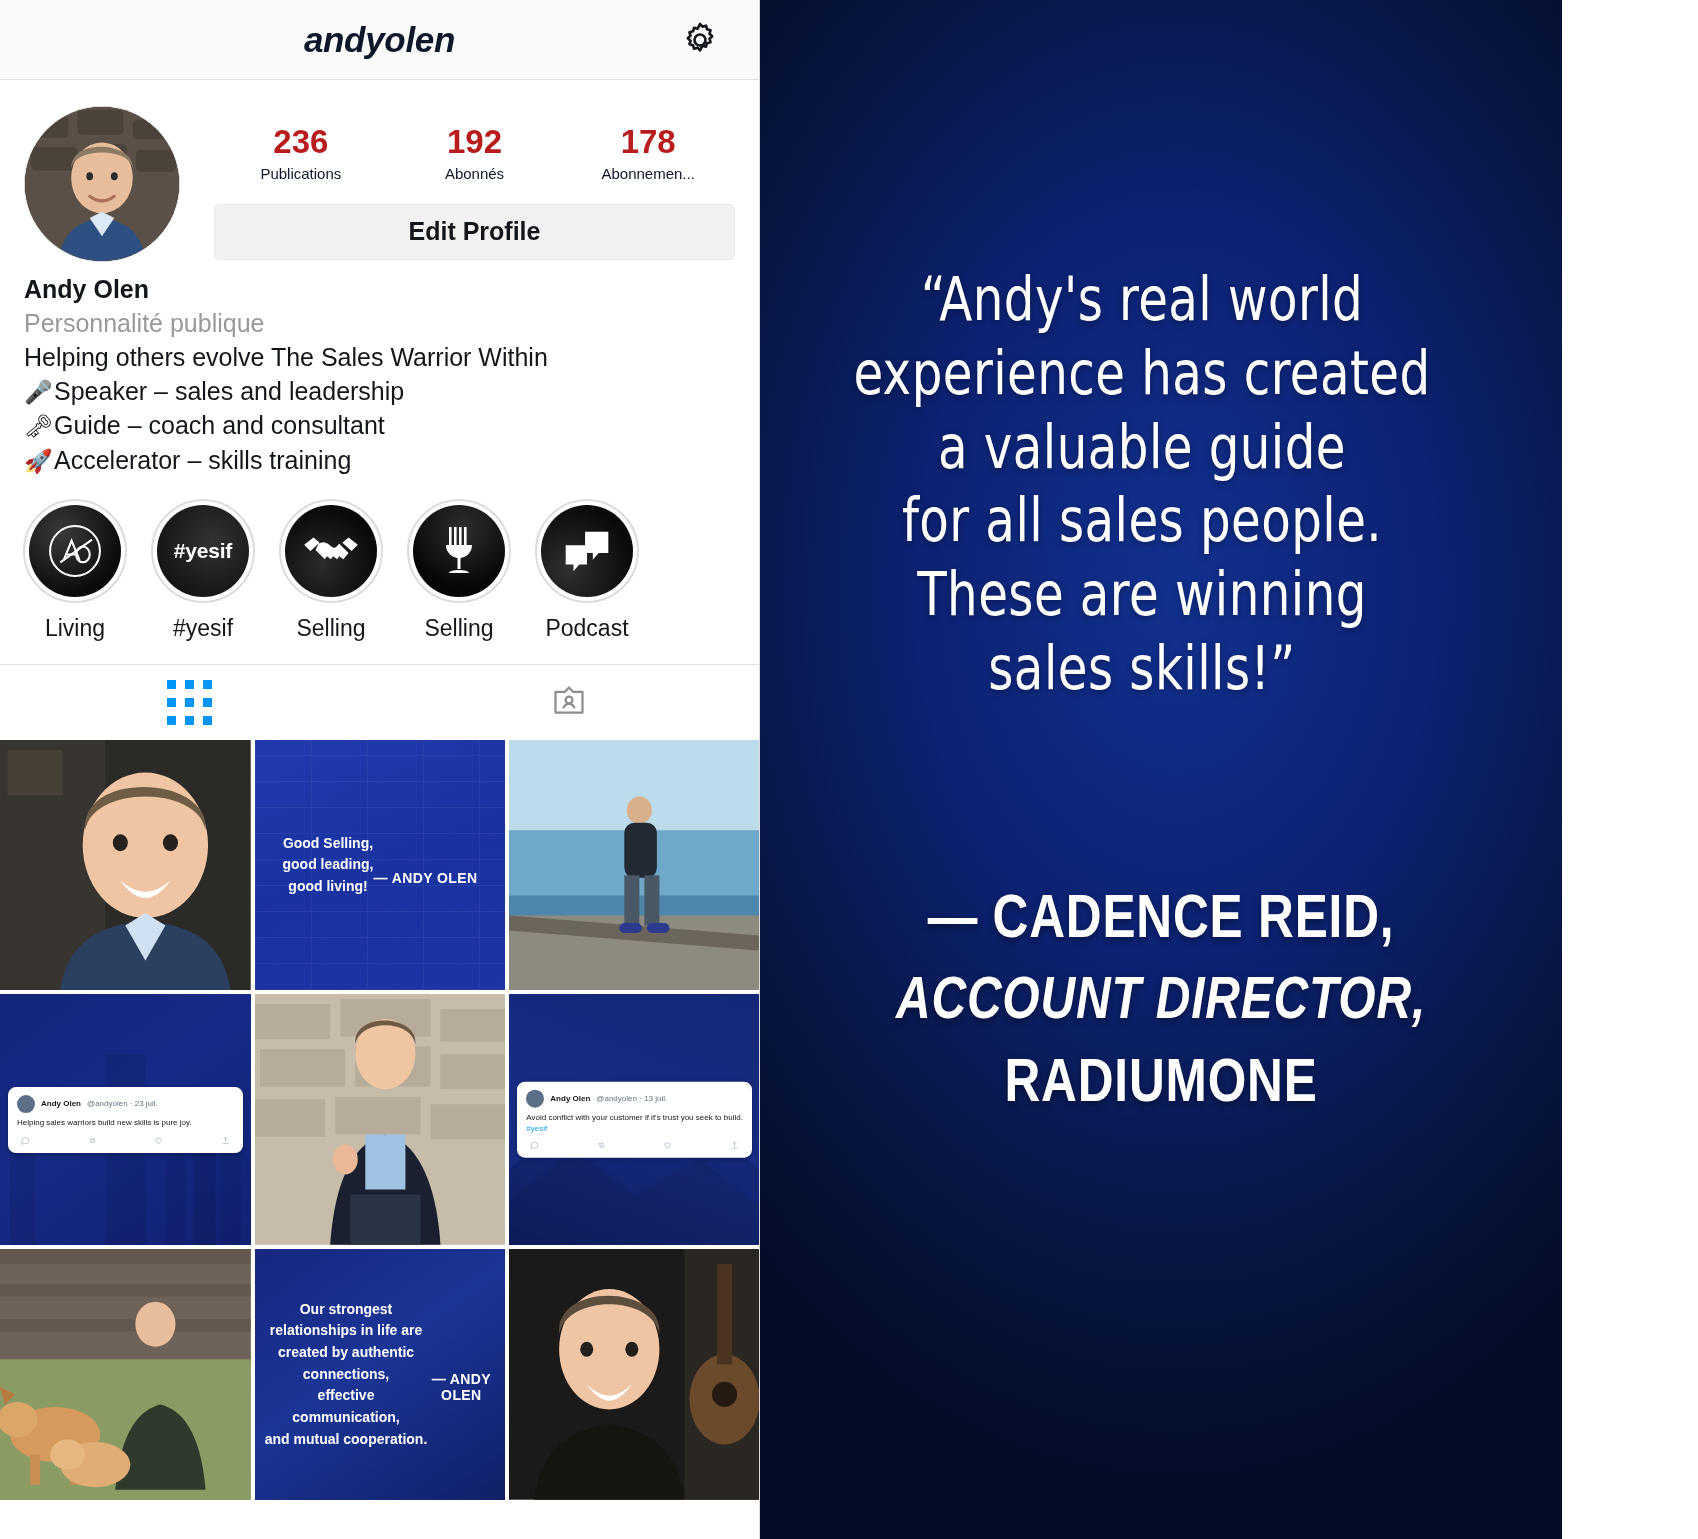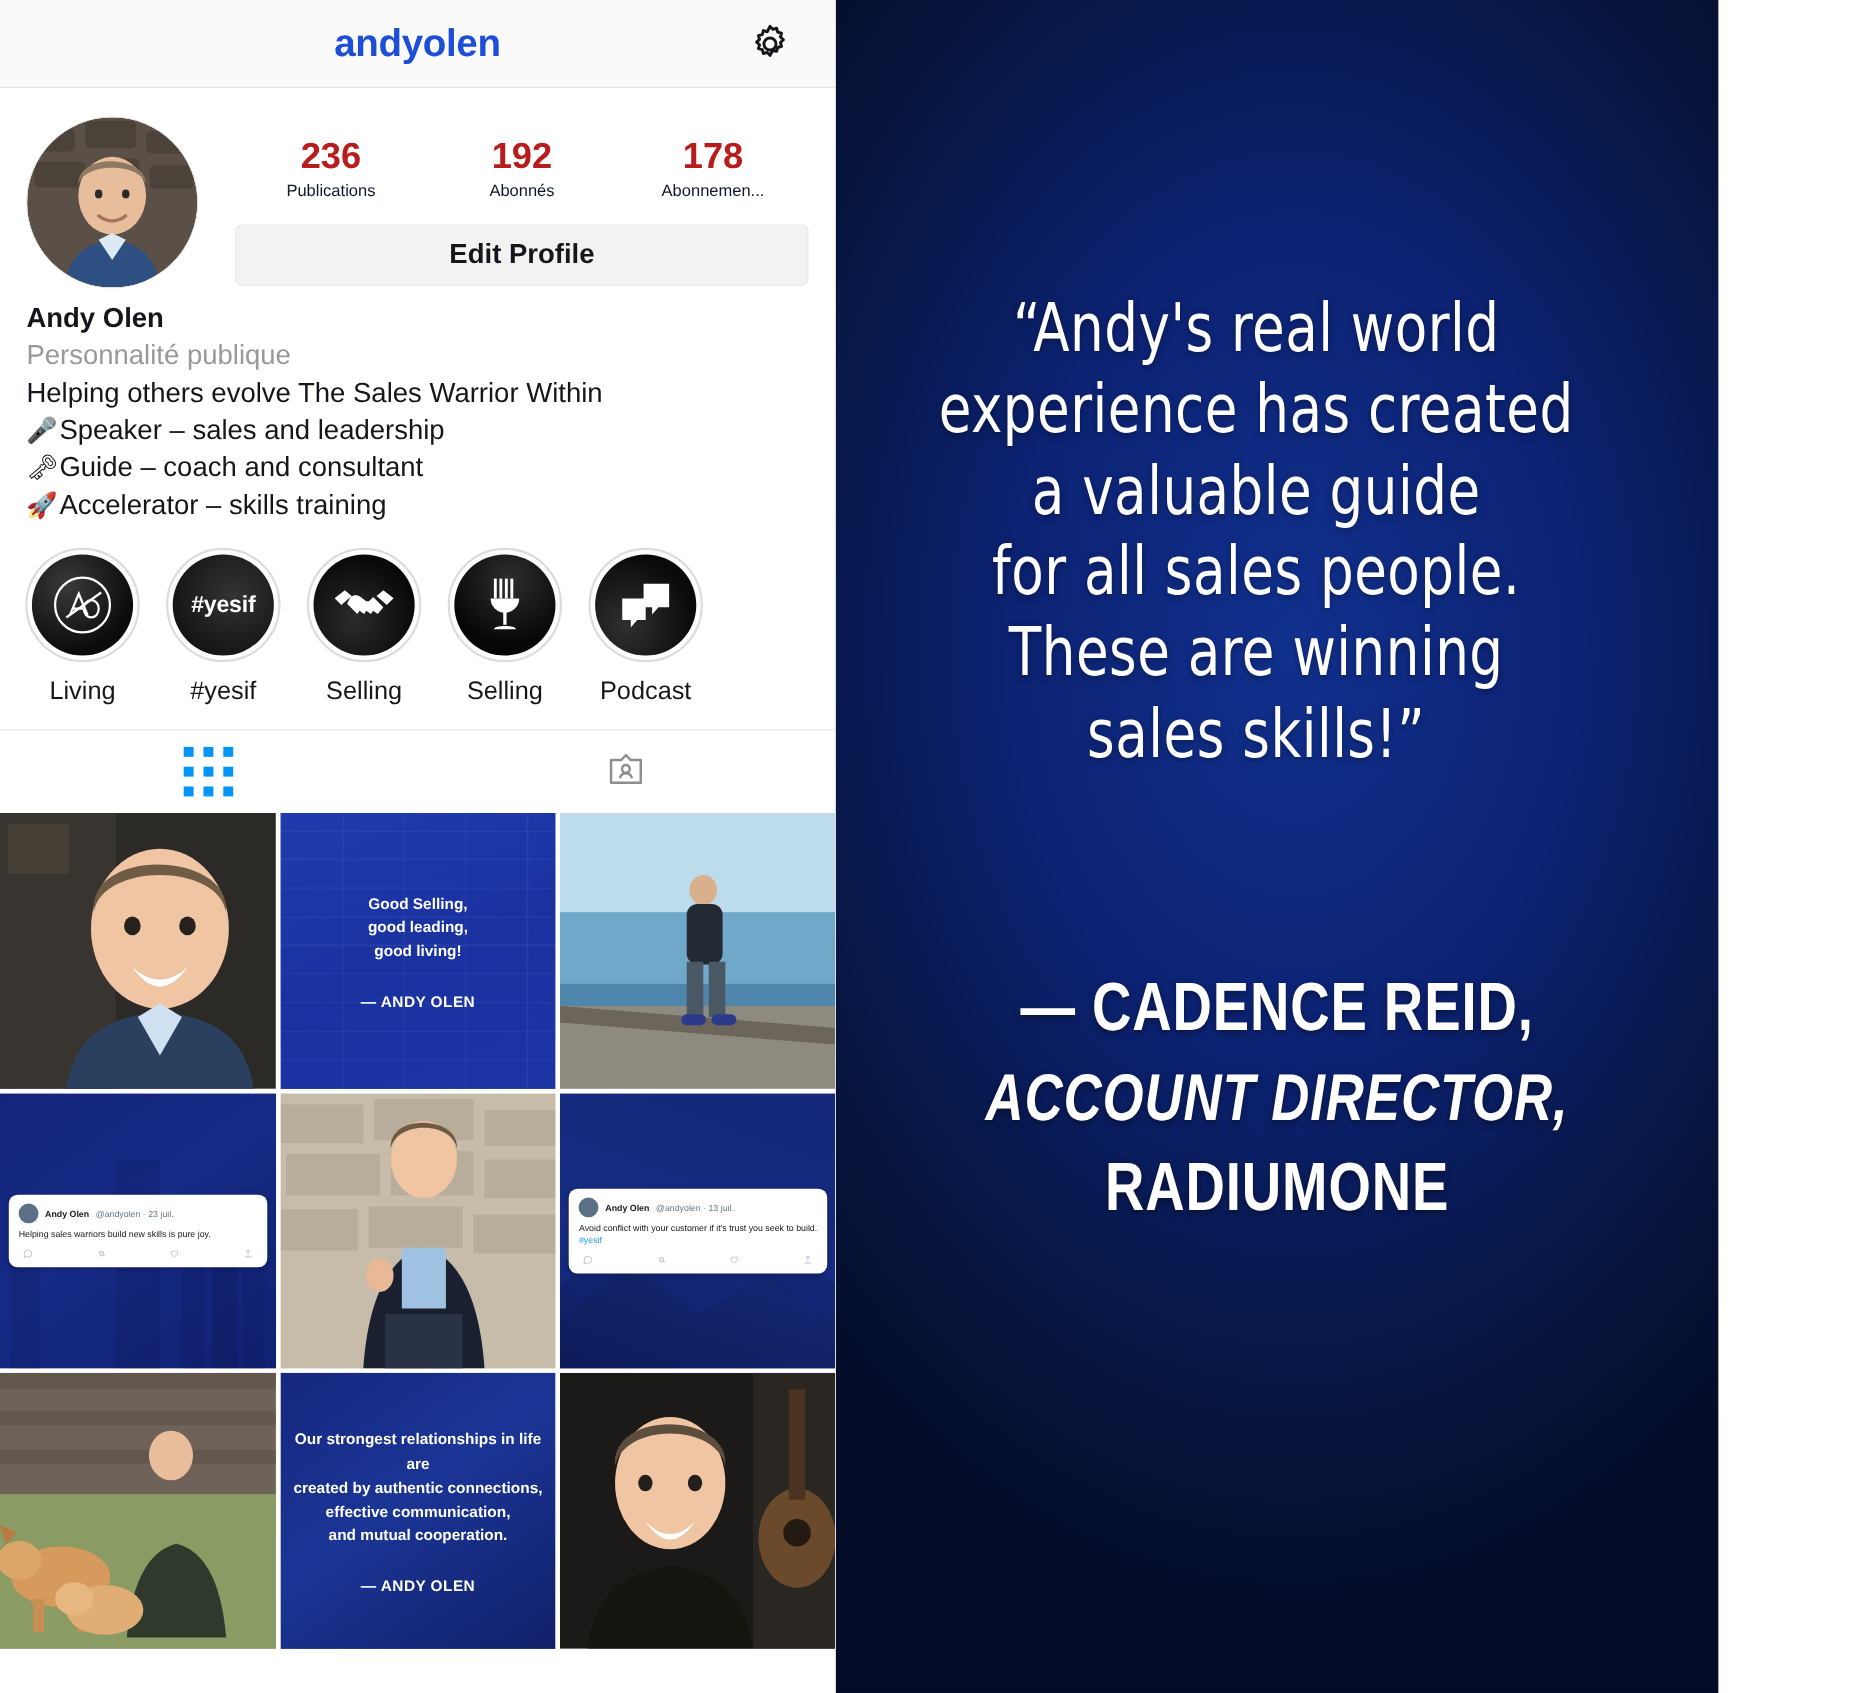--- a/index.html
+++ b/index.html
@@ -17,21 +17,21 @@
     border-right: 1px solid #dcdcdc;
   }
 
   .ig-header {
     height: 80px; background: #fafafa;
     border-bottom: 1px solid #e3e3e3;
     display: flex; align-items: center; justify-content: center;
     position: relative;
   }
   .ig-header .title {
-    font-size: 35px; font-weight: 700; color: #1d4ed8; letter-spacing: -0.3px;
+    font-size: 35px; font-weight: 700; color: #0f172a; letter-spacing: -0.3px; font-style: italic;
   }
   .gear-btn {
     position: absolute; right: 36px; top: 50%; transform: translateY(-50%);
     width: 46px; height: 46px; display: flex; align-items: center; justify-content: center;
   }
 
   .profile-top {
     display: flex; padding: 26px 24px 0 24px; align-items: flex-start;
   }
   .avatar {
@@ -94,21 +94,21 @@
   .grid-icon i { display: block; width: 9px; height: 9px; background: #0095f6; }
 
   .photo-grid {
     display: grid; grid-template-columns: repeat(3, 1fr); gap: 4px;
     padding: 0; width: 760px;
   }
   .cell { position: relative; width: 100%; padding-top: 100%; overflow: hidden; background: #dddddd; }
   .cell > .inner { position: absolute; inset: 0; }
   .quote-tile {
     width: 100%; height: 100%;
-    display: flex; flex-direction: column; align-items: center; justify-content: center;
+    display: flex; flex-direction: row; align-items: center; justify-content: center;
     color: #ffffff; text-align: center; padding: 10px;
   }
   .brick {
     background:
       repeating-linear-gradient(0deg, rgba(255,255,255,.05) 0 1px, transparent 1px 26px),
       repeating-linear-gradient(90deg, rgba(255,255,255,.05) 0 1px, transparent 1px 56px),
       linear-gradient(160deg, #1f3bad 0%, #1a32a0 50%, #16299000 100%), #1c34a4;
   }
   .quote-tile .qt { font-size: 14px; line-height: 1.55; font-weight: 600; }
   .quote-tile .qa { font-size: 14px; font-weight: 700; margin-top: 26px; letter-spacing: .4px; }

